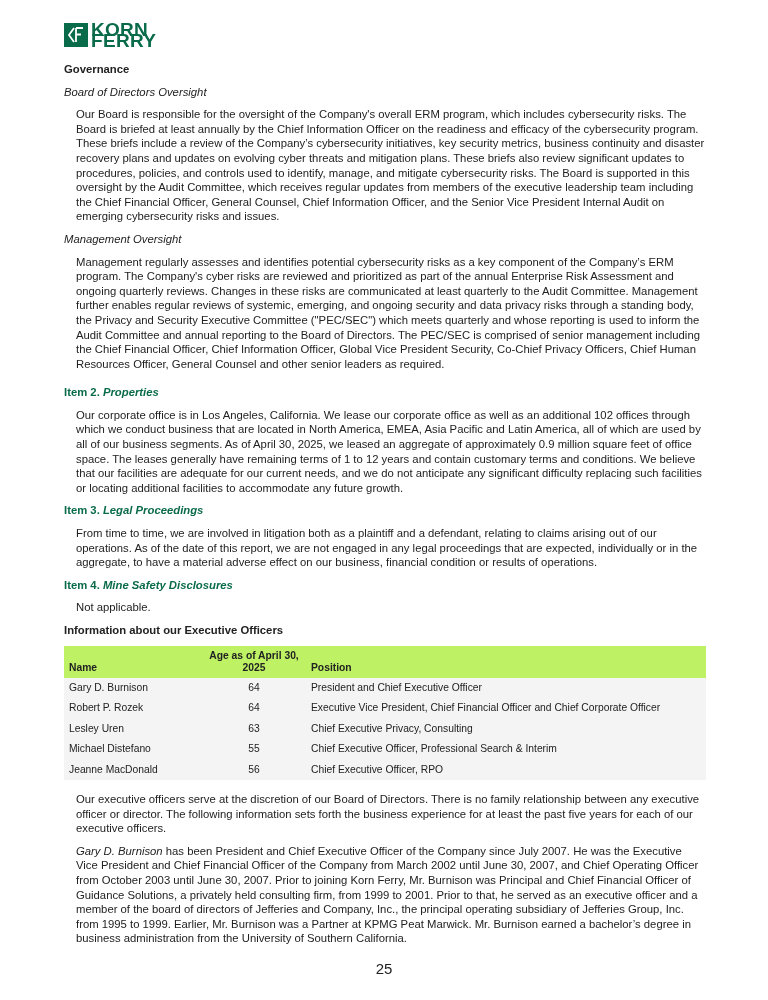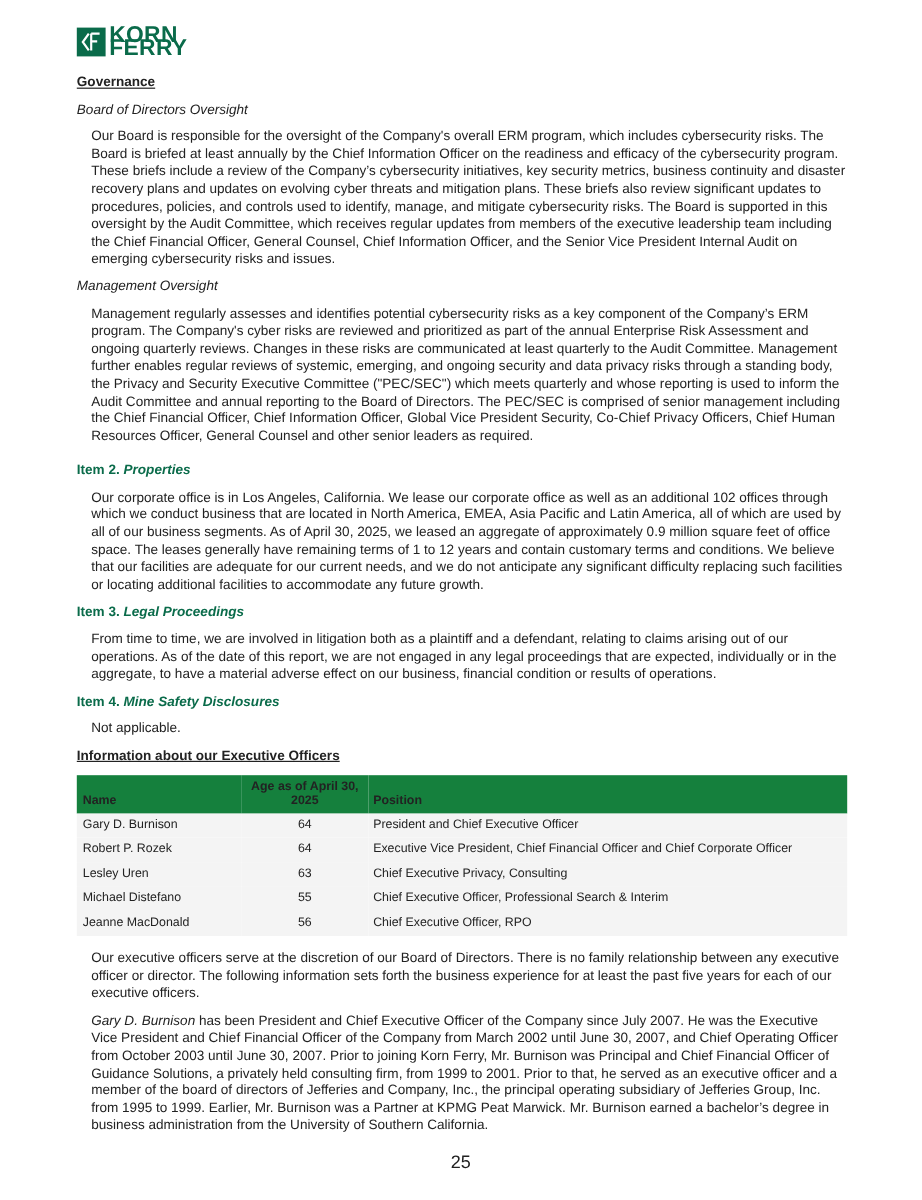--- a/index.html
+++ b/index.html
@@ -13,31 +13,31 @@
   .logo-mark {
     width: 24px; height: 24px; background: #0a6b4a; position: relative; margin-right: 3px;
     display: flex; align-items: center; justify-content: center;
   }
   .logo-mark svg { display: block; }
   .logo-text {
     color: #0a6b4a; font-weight: bold; font-size: 19px; line-height: 11.5px;
     letter-spacing: 0.3px;
   }
   .logo-text span { display: block; }
-  .h-bold { font-weight: bold; margin: 0 0 8px 0; text-decoration: underline; }
+  .h-bold { font-weight: bold; margin: 0 0 8px 0; }
   .h-italic { font-style: italic; margin: 0 0 8px 0; }
   p { margin: 0 0 8px 12px; }
   .item-heading { font-weight: bold; color: #0a6b4a; margin: 14px 0 8px 0; }
   .item-heading.tight { margin-top: 0; }
   .item-heading em { font-style: italic; text-align: center; }
   table.officers {
     width: 642px; border-collapse: collapse; margin: 4px 0 12px 0; font-size: 10.3px;
   }
   table.officers thead th {
-    background: #15803d; font-weight: bold; vertical-align: bottom;
+    background: #bef264; font-weight: bold; vertical-align: bottom;
     padding: 4px 4px 4px 4px; line-height: 12px; text-align: left;
   }
   table.officers thead th.age { text-align: center; }
   table.officers tbody td {
     background: #f4f4f4; padding: 4px 4px; line-height: 12.5px;
   }
   table.officers td.age { text-align: center; }
   table.officers th.name, table.officers td.name { width: 128px; padding-left: 5px; }
   table.officers th.age, table.officers td.age { width: 98px; }
   .page-number {

